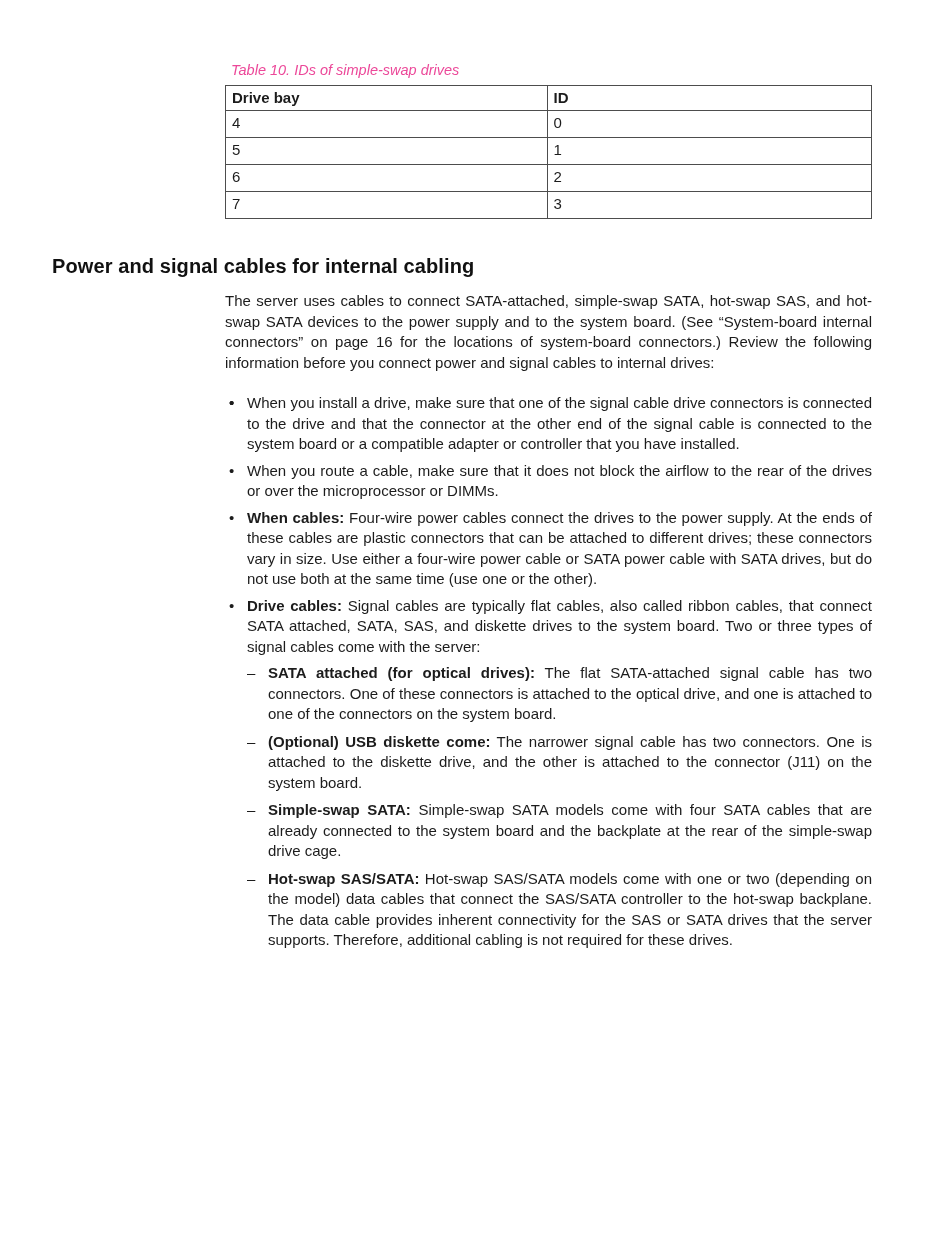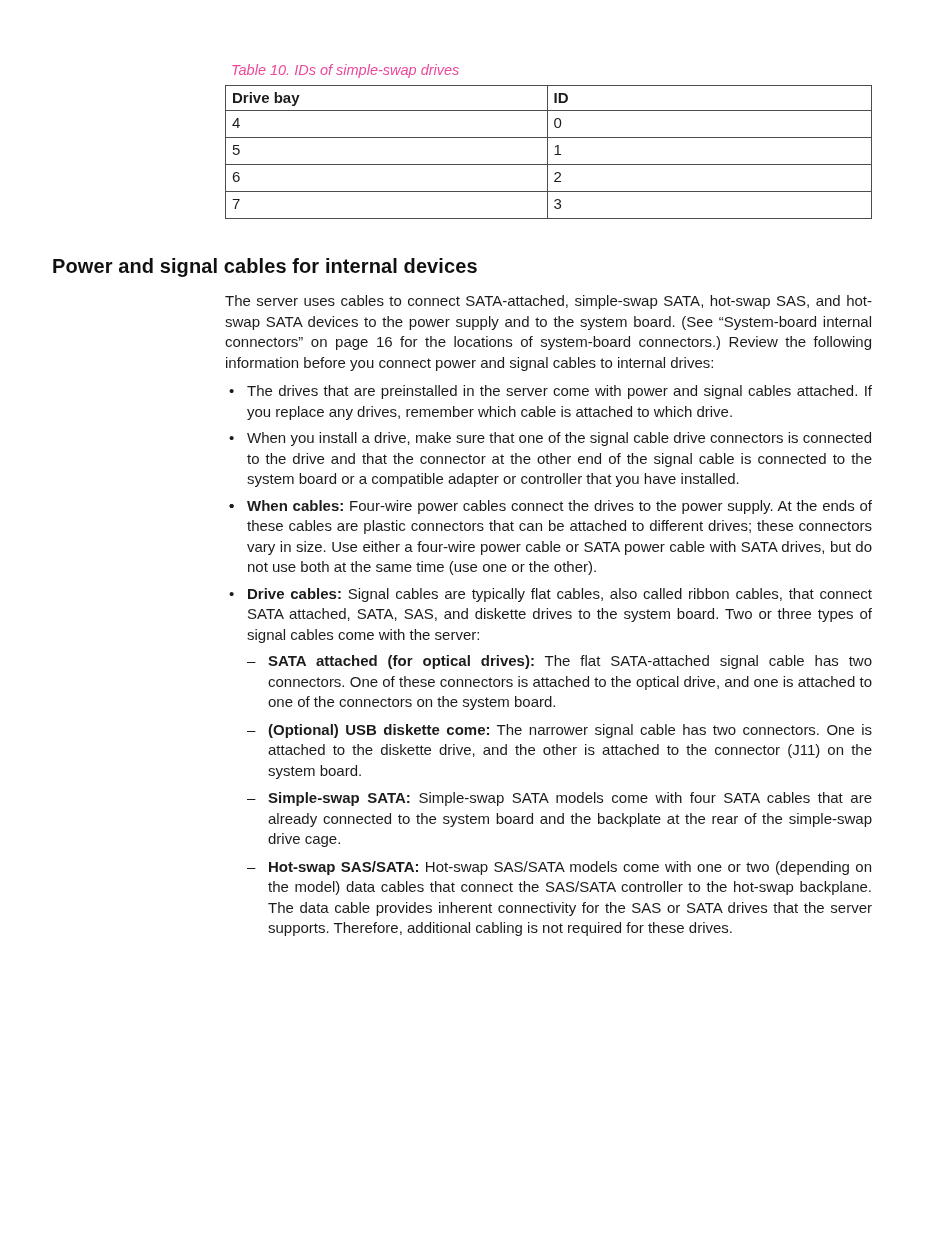--- a/index.html
+++ b/index.html
@@ -47,21 +47,21 @@
 
   
   .body-col {
     margin-left: 225px;
     width: 647px;
     font-size: 15px;
     line-height: 20.5px;
     text-align: justify;
     color: #1c1c1c;
   }
-  .intro { margin-bottom: 8px; }
+  .intro { margin-bottom: 20px; }
   .plain-para { margin: 14px 0 6px 0; }
 
   .bullet-item { position: relative; padding-left: 22px; margin-bottom: 6px; }
   .bullet-marker { position: absolute; left: 4px; top: 0; }
 
   .sub-list { margin-top: 6px; }
   .sub-item { position: relative; padding-left: 21px; margin-bottom: 7px; }
   .sub-marker { position: absolute; left: 0; top: 0; }
   .sub-followup { padding-left: 21px; margin-top: 6px; }
 
@@ -98,36 +98,36 @@
         <td>6</td>
         <td>2</td>
       </tr>
       <tr>
         <td>7</td>
         <td>3</td>
       </tr>
     </tbody>
   </table>
 
-  <h1 class="section-heading">Power and signal cables for internal devices</h1>
+  <h1 class="section-heading">Power and signal cables for internal cabling</h1>
 
   <div class="body-col">
 
     <p class="intro">The server uses cables to connect SATA-attached, simple-swap SATA, hot-swap SAS, and hot-swap SATA devices to the power supply and to the system board. (See “System-board internal connectors” on page 16 for the locations of system-board connectors.) Review the following information before you connect power and signal cables to internal drives:</p>
 
     <div class="bullet-item">
       <span class="bullet-marker">•</span>
-      <span>The drives that are preinstalled in the server come with power and signal cables attached. If you replace any drives, remember which cable is attached to which drive.</span>
     </div>
     <div class="bullet-item">
       <span class="bullet-marker">•</span>
       <span>When you install a drive, make sure that one of the signal cable drive connectors is connected to the drive and that the connector at the other end of the signal cable is connected to the system board or a compatible adapter or controller that you have installed.</span>
     </div>
     <div class="bullet-item">
       <span class="bullet-marker">•</span>
+      <span>When you route a cable, make sure that it does not block the airflow to the rear of the drives or over the microprocessor or DIMMs.</span>
     </div>
 
 
     <div class="bullet-item">
       <span class="bullet-marker">•</span>
       <span class="b">When cables:</span>
       <span>Four-wire power cables connect the drives to the power supply. At the ends of these cables are plastic connectors that can be attached to different drives; these connectors vary in size. Use either a four-wire power cable or SATA power cable with SATA drives, but do not use both at the same time (use one or the other).</span>
     </div>
 
     <div class="bullet-item">

